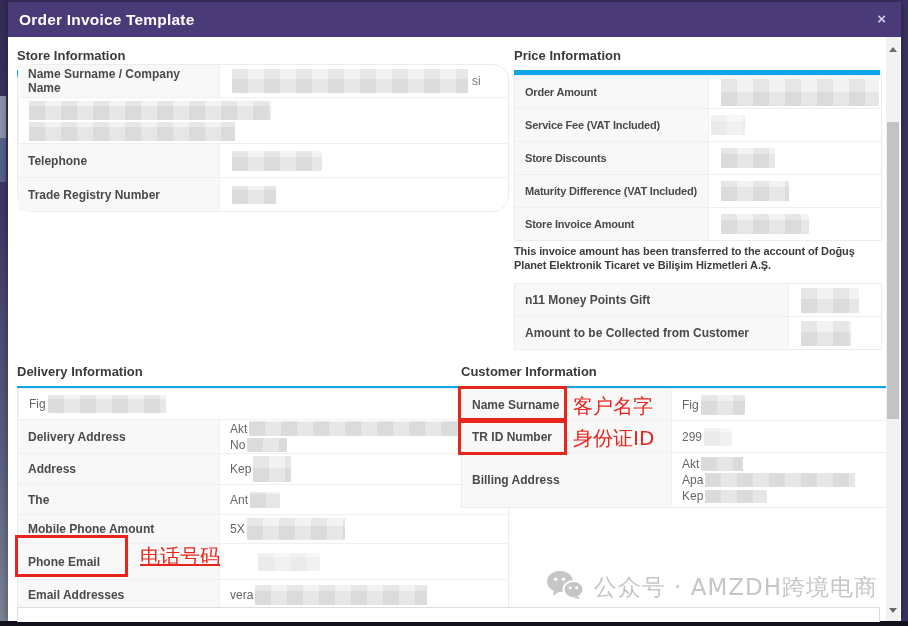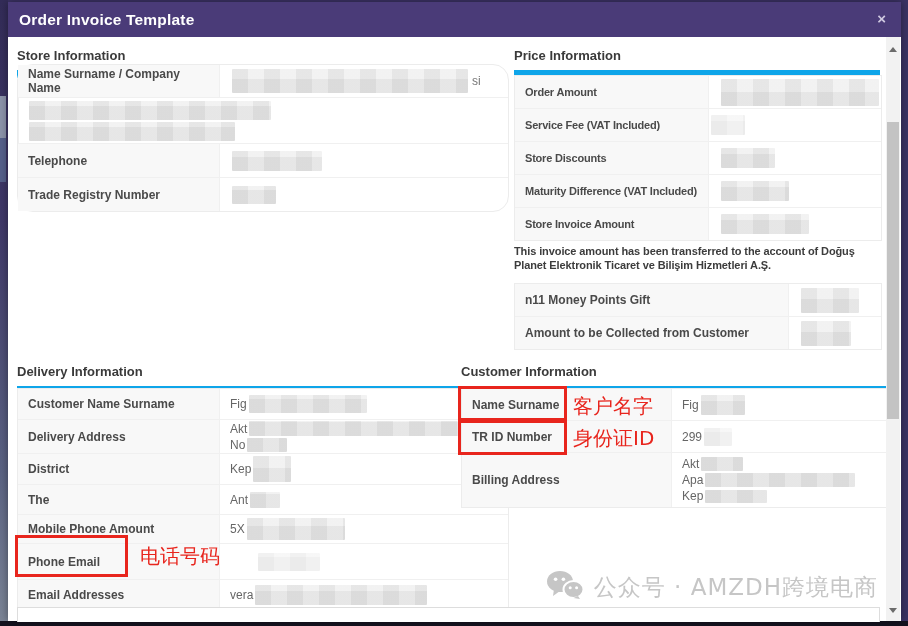--- a/index.html
+++ b/index.html
@@ -70,21 +70,21 @@
 
   
   .red-box{position:absolute;border:3px solid #e8251d;background:transparent;}
   .rb-name{left:450px;top:384px;width:103px;height:31px;}
   .rb-trid{left:450px;top:416px;width:103px;height:31px;}
   .rb-phone{left:7px;top:533px;width:107px;height:36px;}
   .red-ann{position:absolute;color:#e8251d;font-size:20px;font-weight:500;
     font-family:"DejaVu Sans","Liberation Sans",sans-serif;white-space:nowrap;}
   .an-name{left:565px;top:391px;}
   .an-trid{left:565px;top:423px;}
-  .an-phone{left:132px;top:541px;}
+  .an-phone{left:132px;top:541px;text-decoration:underline;}
 
   
   .bottom-box{position:absolute;left:9px;top:605px;width:861px;height:14px;
     background:#fff;border:1px solid #dddddd;border-bottom:none;}
 
   
   .watermark{position:absolute;right:23px;top:569px;display:flex;align-items:center;
     color:#c6c6c6;}
   .wm-text{font-size:23px;letter-spacing:1px;margin-left:10px;
     font-family:"DejaVu Sans","Liberation Sans",sans-serif;}
@@ -193,41 +193,40 @@
       <div class="lbl">Amount to be Collected from Customer</div>
       <div class="val">
         <span class="mz" style="width:50px;height:25px"></span>
       </div>
     </div>
   </div>
 
   <div class="sec-title t-delivery">Delivery Information</div>
   <div class="tbl tbl-delivery">
     <div class="row" style="height:30px">
-      <div class="lbl">Customer Name Surname</div>
       <div class="val">
         <span class="frag">Fig</span>
         <span class="mz" style="width:118px;height:18px"></span>
       </div>
     </div>
     <div class="row" style="height:33px">
       <div class="lbl">Delivery Address</div>
       <div class="val col">
         <div class="vline">
           <span class="frag">Akt</span>
           <span class="mz" style="width:225px;height:15px"></span>
         </div>
         <div class="vline">
           <span class="frag">No</span>
           <span class="mz" style="width:40px;height:14px"></span>
         </div>
       </div>
     </div>
     <div class="row" style="height:30px">
-      <div class="lbl">District</div>
+      <div class="lbl">Address</div>
       <div class="val">
         <span class="frag">Kep</span>
         <span class="mz" style="width:38px;height:26px"></span>
       </div>
     </div>
     <div class="row" style="height:29px">
       <div class="lbl">The</div>
       <div class="val">
         <span class="frag">Ant</span>
         <span class="mz" style="width:30px;height:16px"></span>

